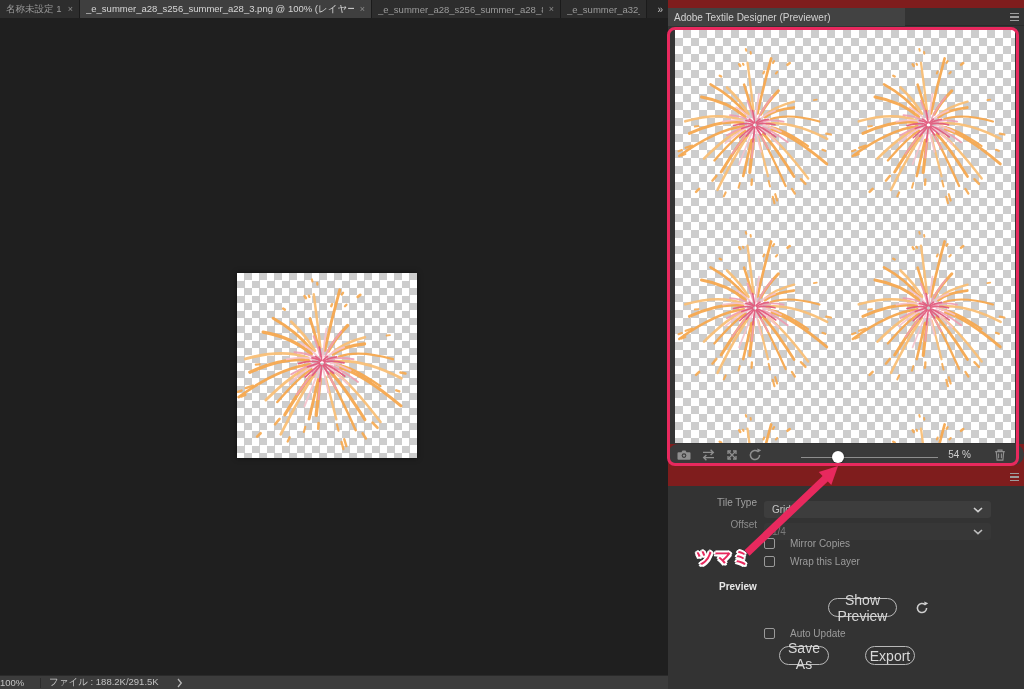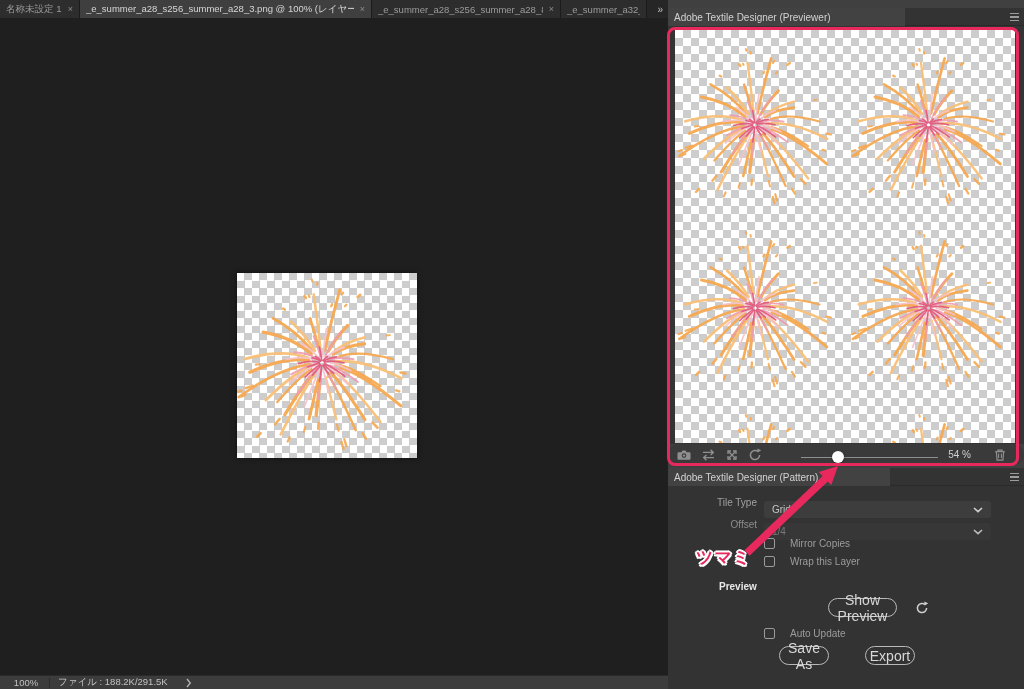--- a/index.html
+++ b/index.html
@@ -16,27 +16,27 @@
   .tab-overflow { display:flex; align-items:center; padding:0 5px; color:#c0c0c0; font-size:10px; margin-left:auto; }
 
   
   .canvas { position:absolute; left:0; top:18px; width:668px; height:657px; background:#1f1f1f; }
   .checker { background-image:conic-gradient(#cdcdcd 25%, #ffffff 25% 50%, #cdcdcd 50% 75%, #ffffff 75%); }
   .doc { position:absolute; left:237px; top:255px; width:180px; height:185px; background-size:15px 15px; box-shadow:0 0 5px rgba(0,0,0,.55); }
 
   
   .statusbar { position:absolute; left:0; top:675px; width:668px; height:14px; background:#3c3c3c; border-top:1px solid #2a2a2a;
                display:flex; align-items:center; font-size:9.5px; color:#c2c2c2; }
-  .statusbar .zoom { margin-left:9px; width:34px;text-align:center; }
+  .statusbar .zoom { margin-left:0; width:34px; }
   .statusbar .sep { width:1px; height:10px; background:#2c2c2c; margin:0 6px; }
   .statusbar .fileinfo { margin-left:2px; }
   .statusbar .chev { margin-left:18px; display:flex; align-items:center; }
 
   
-  .rightcol { position:absolute; left:668px; top:0; width:356px; height:689px; background:#404040; }
+  .rightcol { position:absolute; left:668px; top:0; width:356px; height:689px; background:#7f1d1d; }
   .panel-head { position:absolute; left:0; width:356px; height:18px; background:#333333; border-bottom:1px solid #2a2a2a; }
   .panel-tab { position:absolute; left:0; top:0; height:18px; display:flex; align-items:center; padding:0 8px 0 6px;
                background:#424242; font-size:10px; color:#d2d2d2; }
   .hamburger { position:absolute; top:5px; left:342px; width:9px; height:8px; display:flex; flex-direction:column; justify-content:space-between; cursor:pointer; }
   .hamburger i { display:block; height:1.4px; background:#9d9d9d; }
 
   .panel1-body { position:absolute; left:0; top:26px; width:356px; height:418px; background:#343434; }
   .preview-viewport { position:absolute; left:7px; top:4px; width:340px; height:413px; background-size:16px 16px; overflow:hidden; }
 
   .ptoolbar { position:absolute; left:0; top:444px; width:356px; height:21px; background:#3a3a3a;border-radius:10px; }
@@ -308,25 +308,20 @@
       <div class="slider-thumb"></div>
       <div class="zoom-val">54 %</div>
       <span class="tool-ico" style="left:325px">
         <svg class="icon" width="14" height="14" viewBox="0 0 14 14">
           <path d="M2.2 3.6 H11.8 M5 3.6 V2.2 h4 v1.4 M3.3 3.6 l0.8 8.6 h5.8 l0.8-8.6" fill="none" stroke="#8f8f8f" stroke-width="1.2"></path>
           <path d="M5.6 5.6 v4.6 M8.4 5.6 v4.6" fill="none" stroke="#8f8f8f" stroke-width="1.1"></path>
         </svg>
       </span>
     </div>
 
-    <div class="panel-head" style="top:468px">
-      <div class="panel-tab" style="width:222px">
-        <span>Adobe Textile Designer (Pattern)</span>
-      </div>
-    </div>
     <div class="hamburger" style="top:473px">
         <i></i>
         <i></i>
         <i></i>
       </div>
 
     <div class="panel2-body"></div>
 
     <div class="frow-label" style="top:497px">Tile Type</div>
     <div class="select" style="top:493px">

